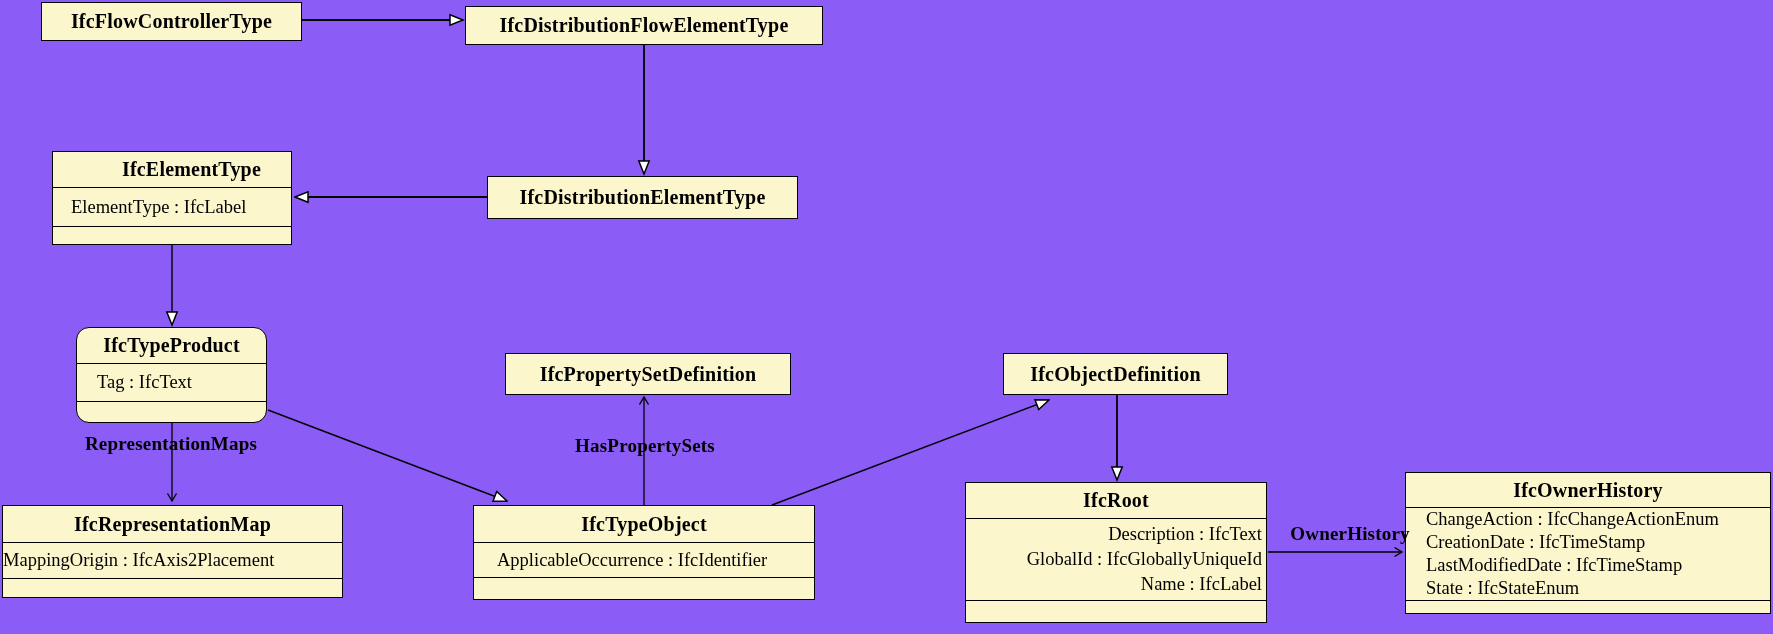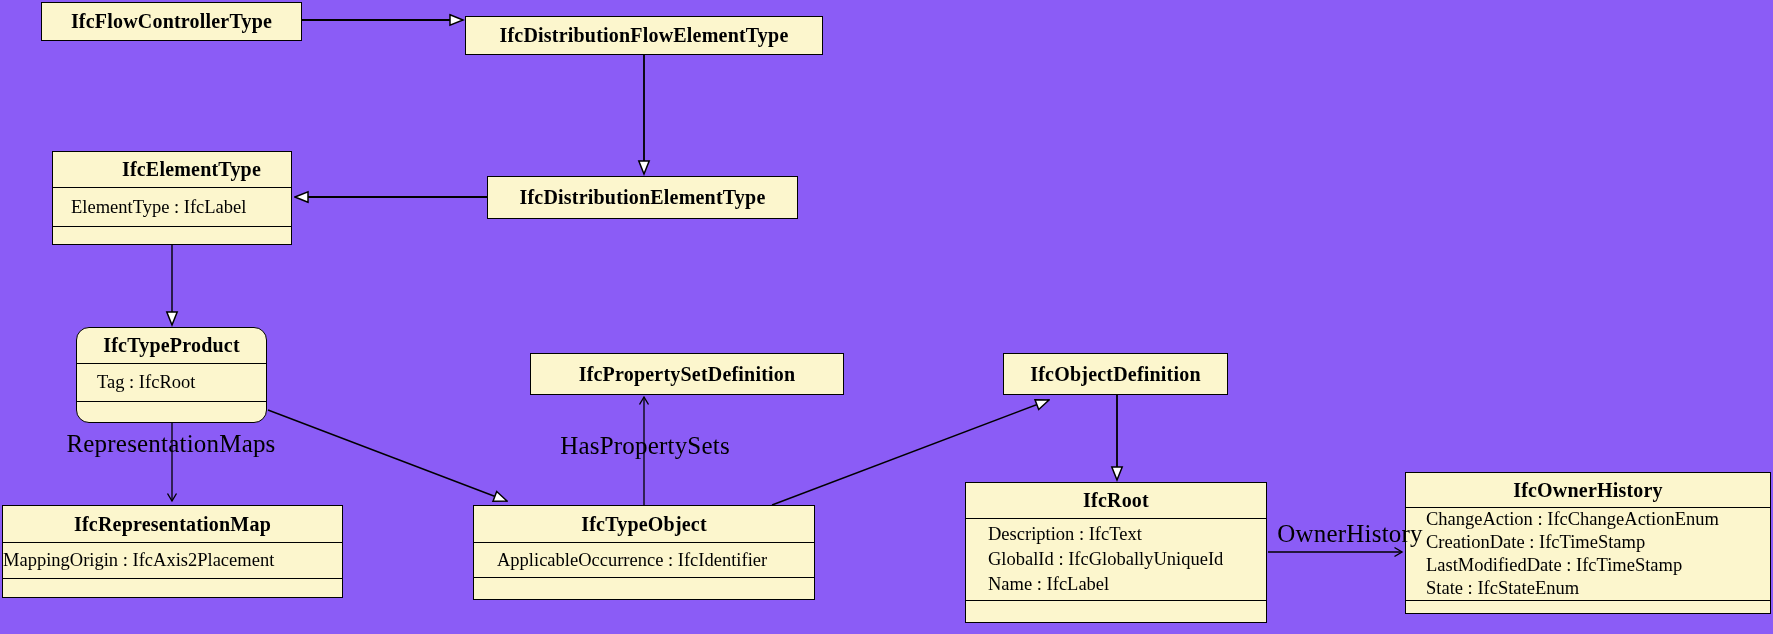--- a/index.html
+++ b/index.html
@@ -21,21 +21,21 @@
   .node.single .title { flex:1 1 auto; }
   .node .attrs {
     border-top:1.3px solid #000; flex:1 1 auto;
     display:flex; flex-direction:column; justify-content:center;
     font-size:18.5px; padding-left:20px; padding-right:4px;
   }
   .node .attrs .attr { white-space:nowrap; }
   .node .empty { border-top:1.3px solid #000; flex:0 0 auto; }
   .edge-label {
     position:absolute; transform:translate(-50%,-50%);
-    font-size:25px; font-weight:400; white-space:nowrap; letter-spacing:0.2px;
+    font-size:19px; font-weight:700; white-space:nowrap; letter-spacing:0.2px;
   }
 </style>
 </head>
 <body>
 
 <div class="canvas">
 
   <svg class="wires" viewBox="0 0 1773 634" xmlns="http://www.w3.org/2000/svg">
     <defs>
       <marker id="tri" viewBox="0 0 16 14" markerWidth="16" markerHeight="14" refX="14.5" refY="7" orient="auto" markerUnits="userSpaceOnUse">
@@ -56,45 +56,45 @@
 
     <path d="M172,423 L172,501" fill="none" stroke="#000" stroke-width="1.3" marker-end="url(#stick)"></path>
     <path d="M644,505 L644,397" fill="none" stroke="#000" stroke-width="1.3" marker-end="url(#stick)"></path>
     <path d="M1268,552 L1402,552" fill="none" stroke="#000" stroke-width="1.3" marker-end="url(#stick)"></path>
   </svg>
 
   <div class="node single" style="left:41px; top:2px; width:261px; height:39px;">
     <div class="title">IfcFlowControllerType</div>
   </div>
 
-  <div class="node single" style="left:465px; top:16px; width:358px; height:39px;font-family:Liberation Serif, serif;">
+  <div class="node single" style="left:465px; top:6px; width:358px; height:39px;font-family:Liberation Serif, serif;">
     <div class="title">IfcDistributionFlowElementType</div>
   </div>
 
   <div class="node" style="left:52px; top:151px; width:240px; height:94px;">
     <div class="title" style="height:35px;padding-left:39px;">IfcElementType</div>
     <div class="attrs" style="padding-left:18px;">
       <div class="attr">ElementType : IfcLabel</div>
     </div>
     <div class="empty" style="height:17px;"></div>
   </div>
 
   <div class="node single" style="left:487px; top:176px; width:311px; height:43px;">
     <div class="title">IfcDistributionElementType</div>
   </div>
 
   <div class="node" style="left:76px; top:327px; width:191px; height:96px;border-radius:13px;">
     <div class="title" style="height:35px;">IfcTypeProduct</div>
     <div class="attrs">
-      <div class="attr">Tag : IfcRoot</div>
+      <div class="attr">Tag : IfcText</div>
     </div>
     <div class="empty" style="height:20px;"></div>
   </div>
 
-  <div class="node single" style="left:530px; top:353px; width:314px; height:42px;">
+  <div class="node single" style="left:505px; top:353px; width:286px; height:42px;">
     <div class="title">IfcPropertySetDefinition</div>
   </div>
 
   <div class="node single" style="left:1003px; top:353px; width:225px; height:42px;">
     <div class="title">IfcObjectDefinition</div>
   </div>
 
   <div class="node" style="left:2px; top:505px; width:341px; height:93px;">
     <div class="title" style="height:36px;">IfcRepresentationMap</div>
     <div class="attrs" style="padding-left:0;">
@@ -104,21 +104,21 @@
   </div>
 
   <div class="node" style="left:473px; top:505px; width:342px; height:95px;">
     <div class="title" style="height:36px;">IfcTypeObject</div>
     <div class="attrs" style="padding-left:23px;">
       <div class="attr">ApplicableOccurrence : IfcIdentifier</div>
     </div>
     <div class="empty" style="height:21px;"></div>
   </div>
 
-  <div class="node" style="left:965px; top:482px; width:302px; height:141px;">
+  <div class="node" style="left:965px; top:482px; width:302px; height:141px;text-align:right;">
     <div class="title" style="height:35px;">IfcRoot</div>
     <div class="attrs" style="line-height:25px; padding-left:22px;">
       <div class="attr">Description : IfcText</div>
       <div class="attr">GlobalId : IfcGloballyUniqueId</div>
       <div class="attr">Name : IfcLabel</div>
     </div>
     <div class="empty" style="height:21px;"></div>
   </div>
 
   <div class="node" style="left:1405px; top:472px; width:366px; height:142px;">

